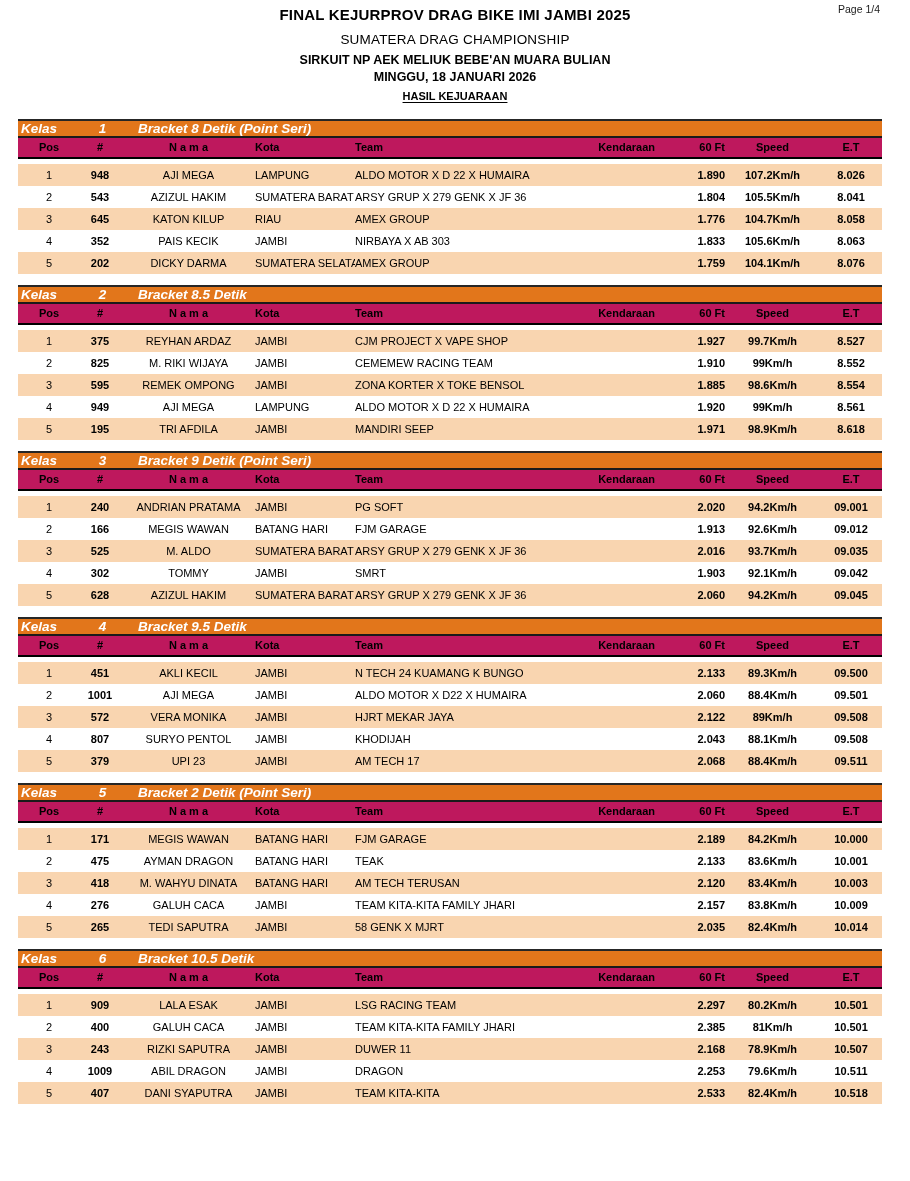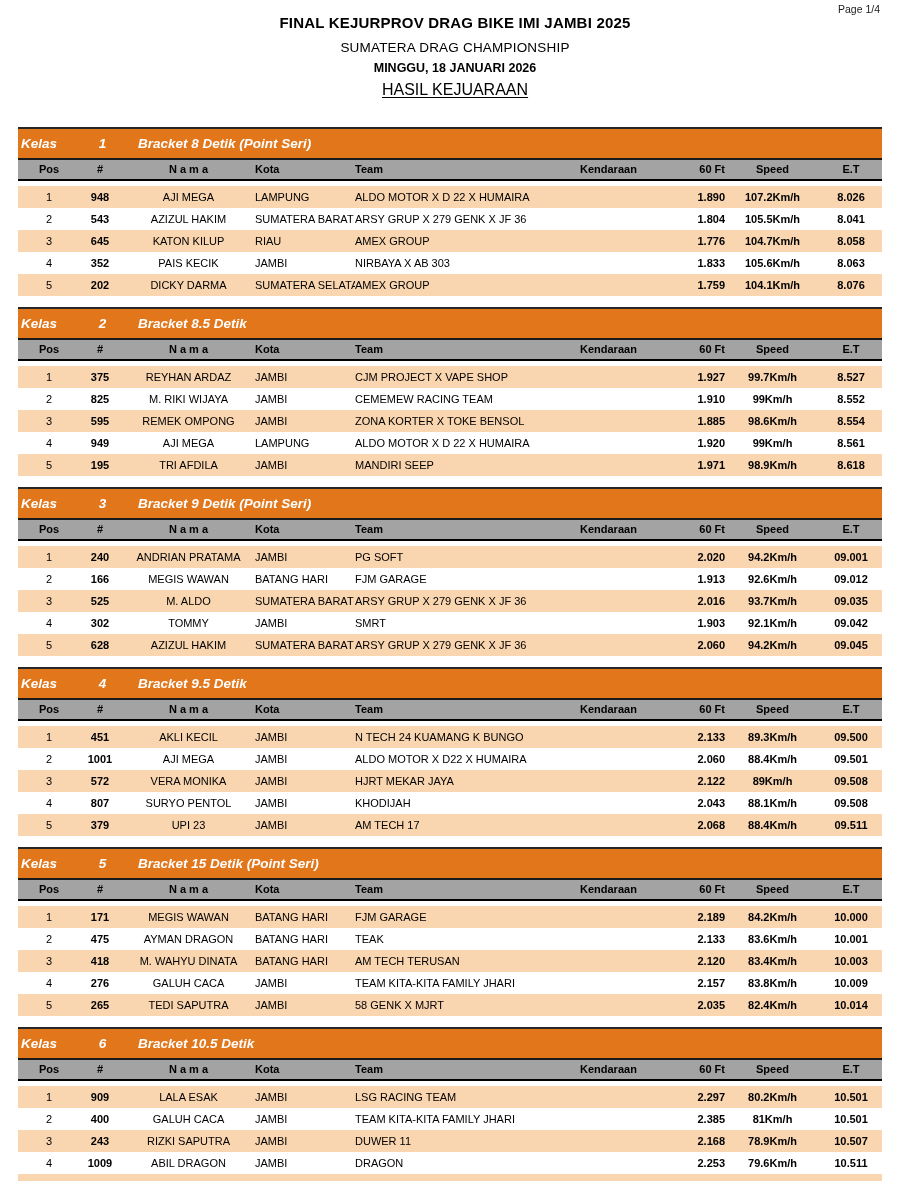--- a/index.html
+++ b/index.html
@@ -4,76 +4,77 @@
 <style>
   html,body{margin:0;padding:0;}
   body{
     width:910px;height:1181px;background:#ffffff;position:relative;
     font-family:"Liberation Sans", sans-serif;color:#000;
     -webkit-font-smoothing:antialiased;
   }
   .page-label{
     position:absolute;top:3px;right:30px;font-size:10.5px;color:#1a1a1a;
   }
-  .doc-header{padding-top:14px;text-align:center;}
+  .doc-header{padding-top:6px;text-align:center;}
   .t1{font-size:15px;font-weight:bold;margin-bottom:9px;letter-spacing:.2px;}
   .t2{font-size:13.5px;font-weight:normal;margin-bottom:6px;letter-spacing:.2px;}
   .t3{font-size:12.5px;font-weight:bold;margin-bottom:3px;}
   .t4{font-size:12.5px;font-weight:bold;margin-bottom:6px;}
-  .t5{font-size:16px;font-weight:normal;text-decoration:underline;text-underline-offset:2px;margin-bottom:28px;}
+  .t5{font-size:11px;font-weight:bold;text-decoration:underline;text-underline-offset:2px;margin-bottom:17px;}
 
   .tables{margin-left:18px;width:864px;}
   .class-block{margin-bottom:11px;}
 
   .class-bar{
     background:#E2761B;
     border-top:2px solid #262626;
     border-bottom:2px solid #1a1a1a;
-    height:33px;line-height:19px;
+    height:19px;line-height:19px;
     display:flex;align-items:center;
     color:#ffffff;font-weight:bold;font-style:italic;font-size:13.5px;
     padding-left:3px;box-sizing:border-box;
   }
   .kelas-label{width:64px;flex:0 0 64px;}
   .kelas-no{width:35px;flex:0 0 35px;text-align:center;}
   .bracket{margin-left:18px;white-space:nowrap;}
 
   .cols-row{
     display:flex;height:19px;line-height:19px;
-    font-weight:bold;font-size:11px;background:#a3a3a3;
+    font-weight:bold;font-size:11px;background:#be185d;
     border-bottom:2.5px solid #000;
   }
   .rows{margin-top:5px;}
   .data-row{display:flex;height:22px;line-height:22px;font-size:11px;background:#ffffff;}
   .data-row.odd{background:#F9D5B0;}
 
   .cell{display:block;box-sizing:border-box;overflow:hidden;white-space:nowrap;}
   .col0{width:62px;flex:0 0 62px;text-align:center;}
   .col1{width:40px;flex:0 0 40px;text-align:center;}
   .col2{width:135px;flex:0 0 135px;text-align:center;padding-left:2px;}
   .col3{width:100px;flex:0 0 100px;text-align:left;}
   .col4{width:225px;flex:0 0 225px;text-align:left;}
-  .col5{width:75px;flex:0 0 75px;text-align:left;}
+  .col5{width:75px;flex:0 0 75px;text-align:right;}
   .col6{width:70px;flex:0 0 70px;text-align:right;}
   .col7{width:95px;flex:0 0 95px;text-align:center;}
   .col8{width:62px;flex:0 0 62px;text-align:center;}
   .data-row .col1,
   .data-row .col6,
   .data-row .col7,
   .data-row .col8{font-weight:bold;}
 </style>
 </head>
 <body>
 
 <div class="page-root">
   <div class="page-label">Page 1/4</div>
 
   <div class="doc-header">
     <div class="t1">FINAL KEJURPROV DRAG BIKE IMI JAMBI 2025</div>
     <div class="t2">SUMATERA DRAG CHAMPIONSHIP</div>
+    <div class="t3">SIRKUIT NP AEK MELIUK BEBE'AN MUARA BULIAN</div>
     <div class="t4">MINGGU, 18 JANUARI 2026</div>
     <div class="t5">HASIL KEJUARAAN</div>
   </div>
 
   <div class="tables" id="tables">
   <section class="class-block">
     <div class="class-bar">
       <span class="kelas-label">Kelas</span>
       <span class="kelas-no">1</span>
       <span class="bracket">Bracket 8 Detik (Point Seri)</span>
@@ -373,21 +374,21 @@
             <span class="cell col7">88.4Km/h</span>
             <span class="cell col8">09.511</span>
           </div>
         </div>
   </section>
 
   <section class="class-block">
     <div class="class-bar">
       <span class="kelas-label">Kelas</span>
       <span class="kelas-no">5</span>
-      <span class="bracket">Bracket 15 Detik (Point Seri)</span>
+      <span class="bracket">Bracket 2 Detik (Point Seri)</span>
     </div>
     <div class="cols-row">
           <span class="cell col0">Pos</span>
           <span class="cell col1">#</span>
           <span class="cell col2">N a m a</span>
           <span class="cell col3">Kota</span>
           <span class="cell col4">Team</span>
           <span class="cell col5">Kendaraan</span>
           <span class="cell col6">60 Ft</span>
           <span class="cell col7">Speed</span>

